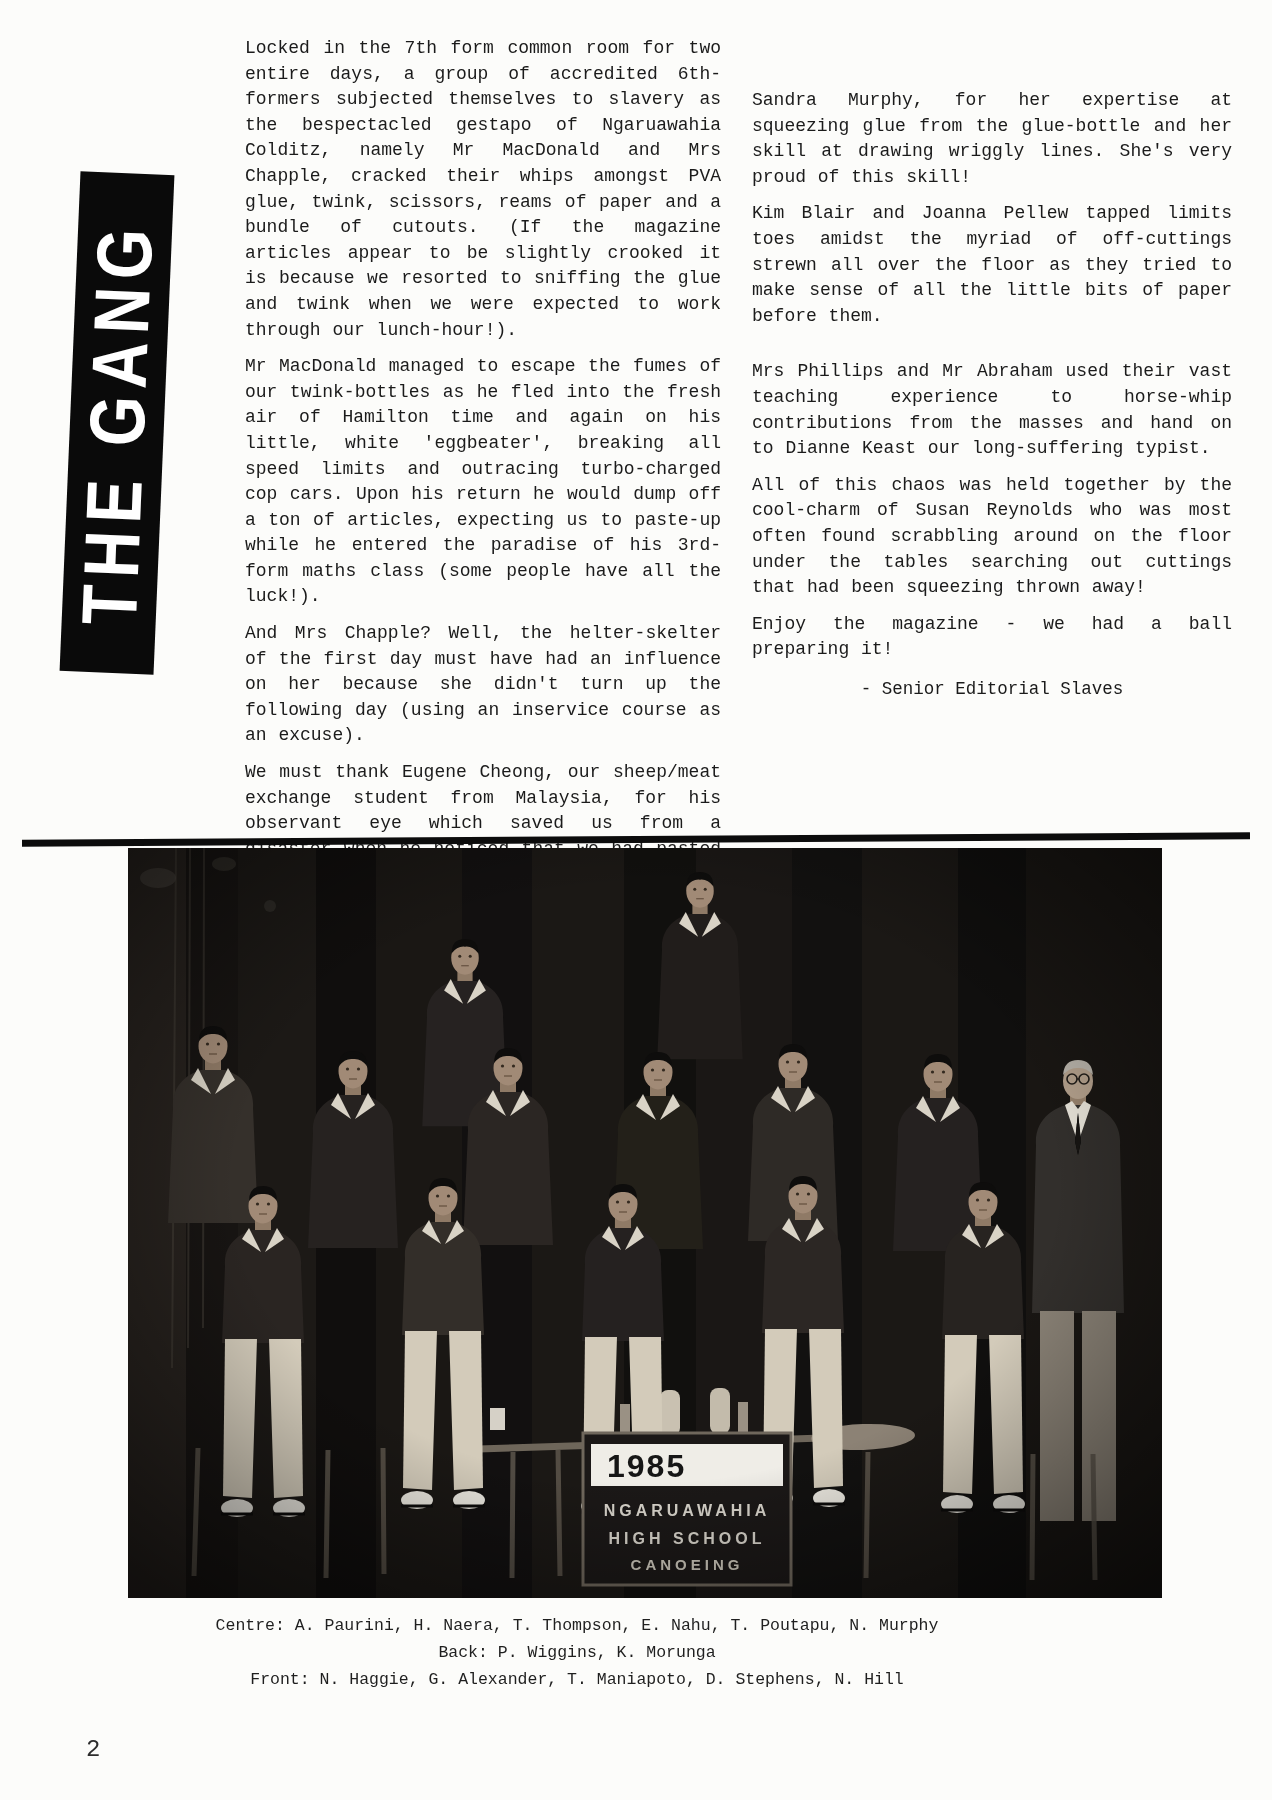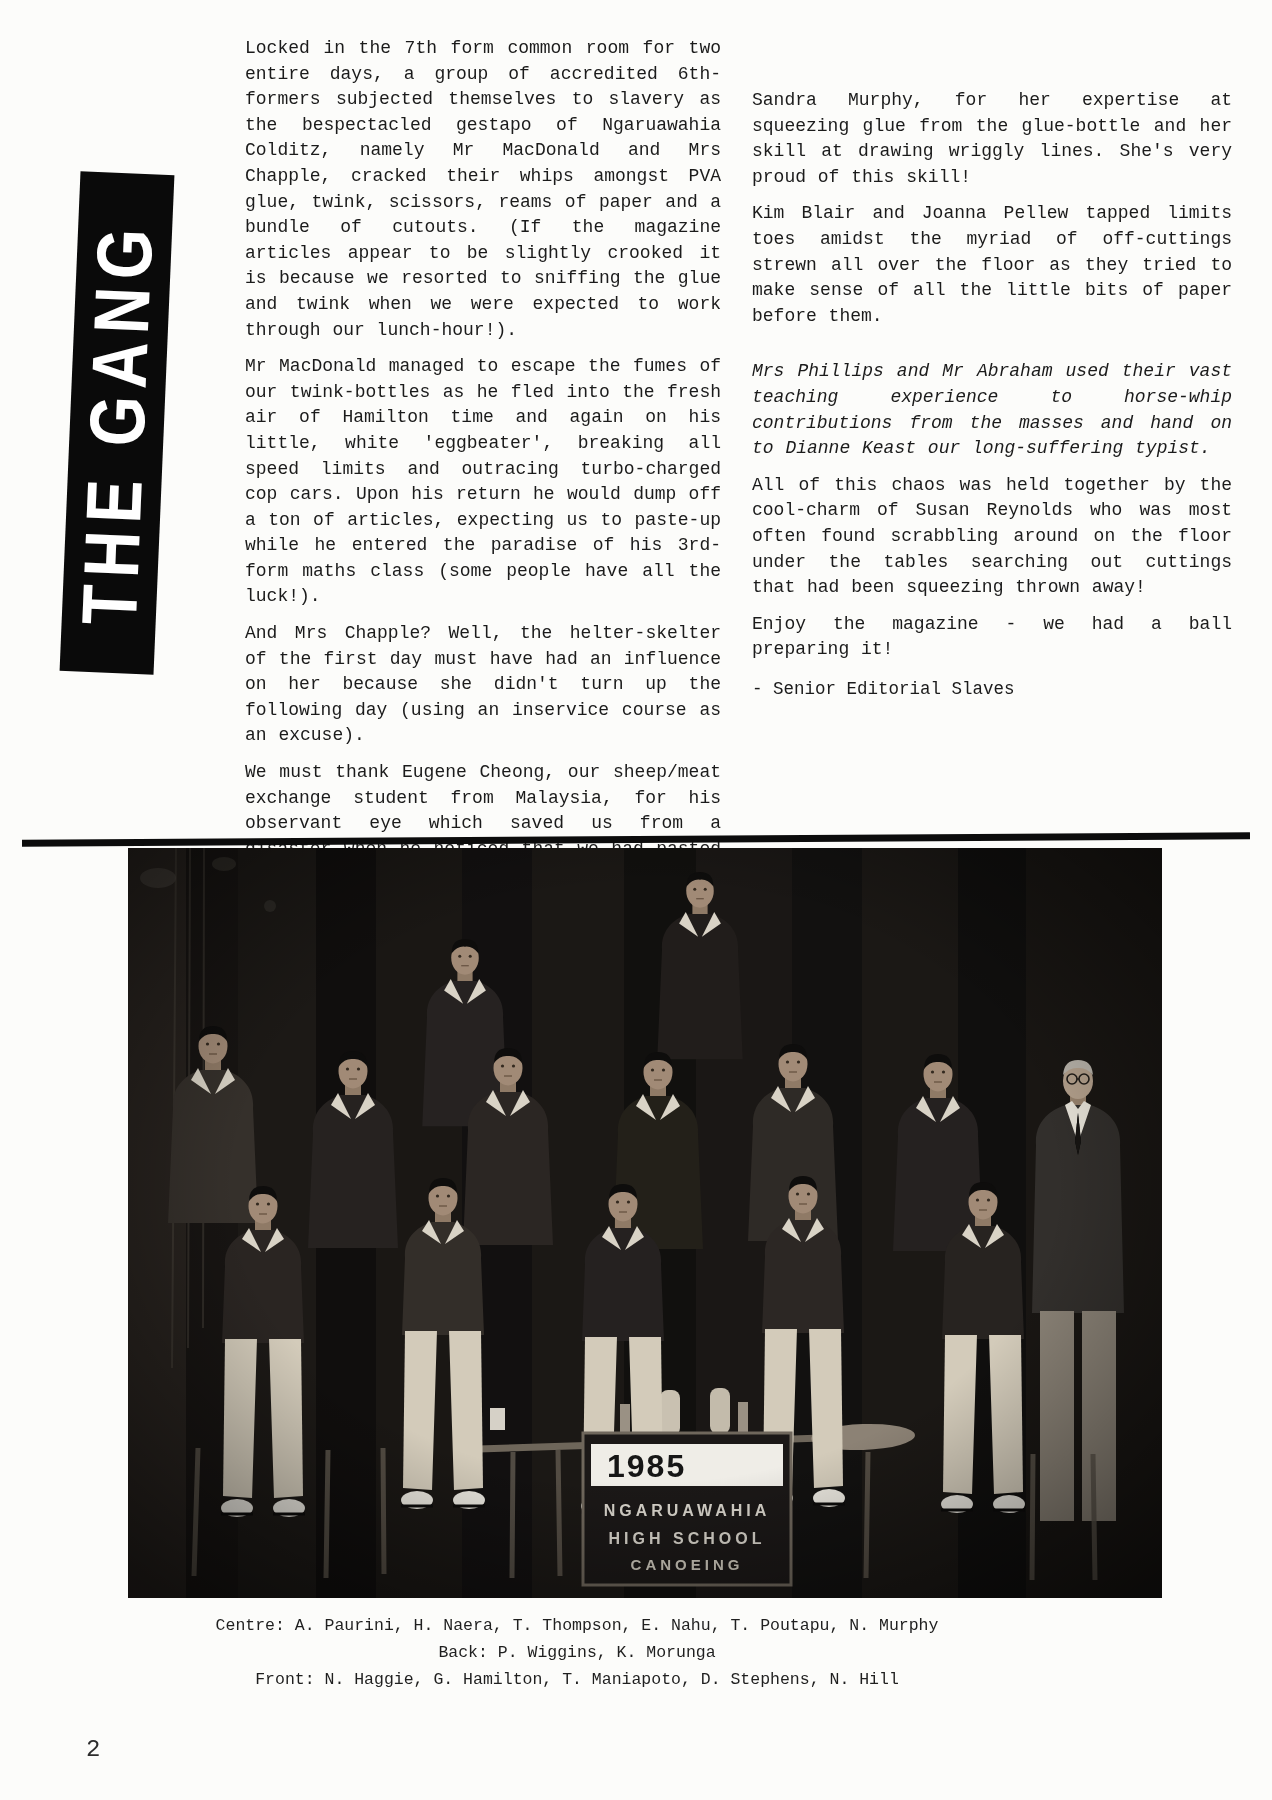--- a/index.html
+++ b/index.html
@@ -22,23 +22,23 @@
   }
   
   .col{position:absolute;text-align:justify;}
   .col-left{left:245px;top:36px;width:476px;}
   .col-right{left:752px;top:88px;width:480px;}
   .col p{
     margin:0 0 11px 0;
     font-size:18px;line-height:25.6px;
     word-spacing:1px;
   }
-  .col p.gap-top{margin-top:30px;font-style:italic;}
+  .col p.gap-top{margin-top:30px;}
   .signature{
-    margin-top:14px;text-align:left;font-size:17.5px;line-height:25.6px;
+    margin-top:14px;text-align:center;font-size:17.5px;line-height:25.6px;
   }
   
   .divider{
     position:absolute;left:22px;top:836px;width:1228px;height:7px;
     background:#0c0c0c;transform:rotate(-0.35deg);
   }
   
   .photo{
     position:absolute;left:128px;top:848px;width:1034px;height:750px;
     background:#141210;
@@ -195,18 +195,18 @@
         <text x="559" y="722" text-anchor="middle" font-family="Liberation Sans, sans-serif" font-size="15" font-weight="bold" fill="#cfcabe" letter-spacing="4">CANOEING</text>
       </g>
 
       <rect x="0" y="0" width="1034" height="750" fill="url(#vig)"></rect>
     </svg>
   </figure>
 
   <div class="caption">
     <div>Centre: A. Paurini, H. Naera, T. Thompson, E. Nahu, T. Poutapu, N. Murphy</div>
     <div>Back: P. Wiggins, K. Morunga</div>
-    <div>Front: N. Haggie, G. Hamilton, T. Maniapoto, D. Stephens, N. Hill</div>
+    <div>Front: N. Haggie, G. Alexander, T. Maniapoto, D. Stephens, N. Hill</div>
   </div>
 
   <div class="pagenum">2</div>
 
 </div>
 
 </body></html>

